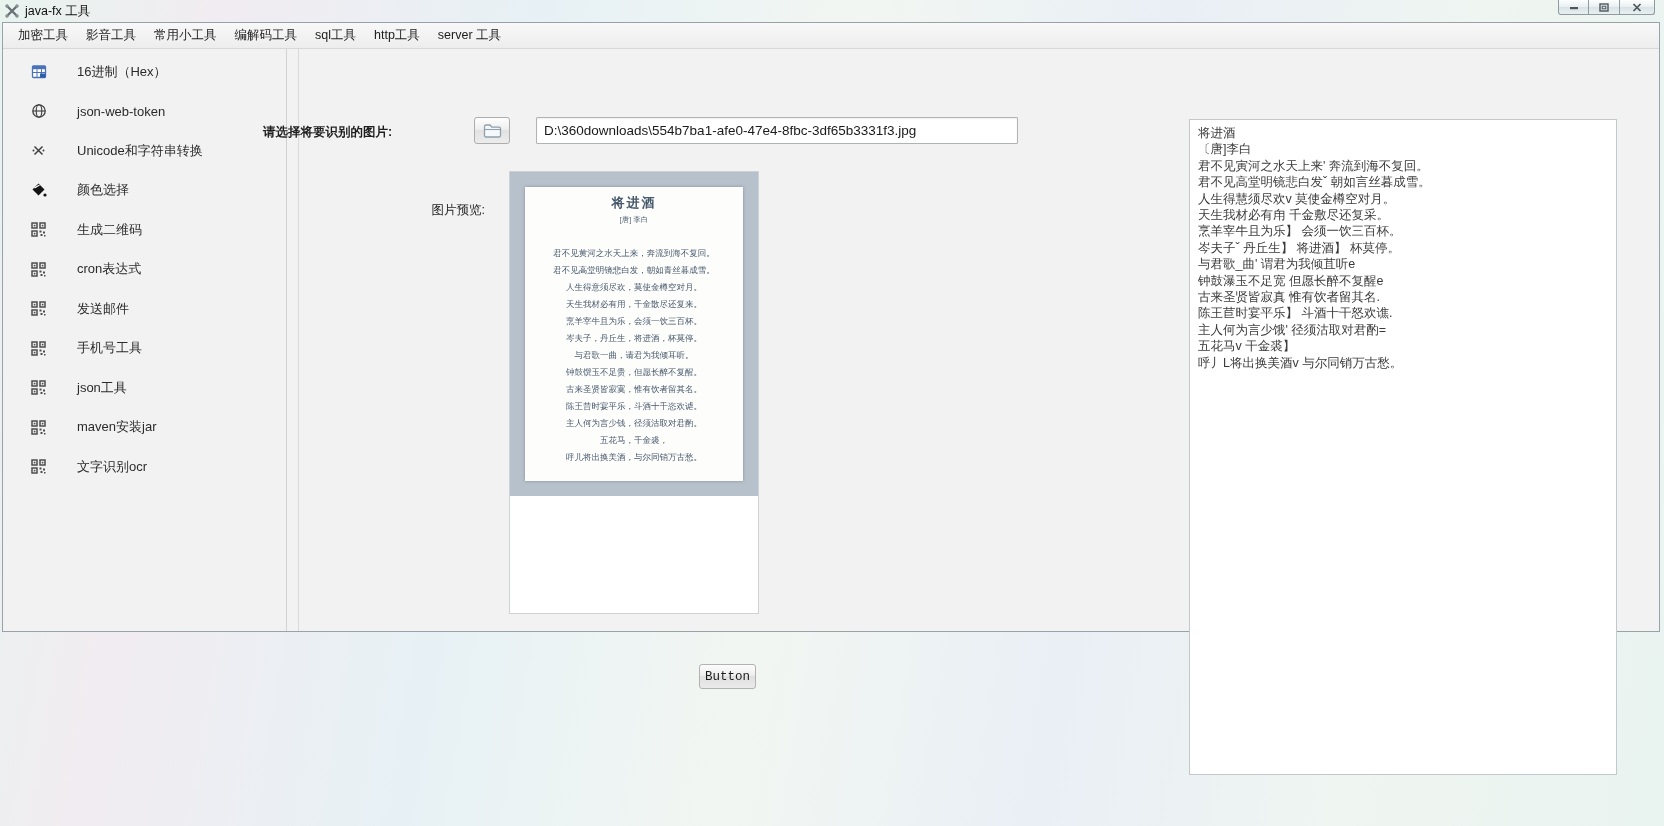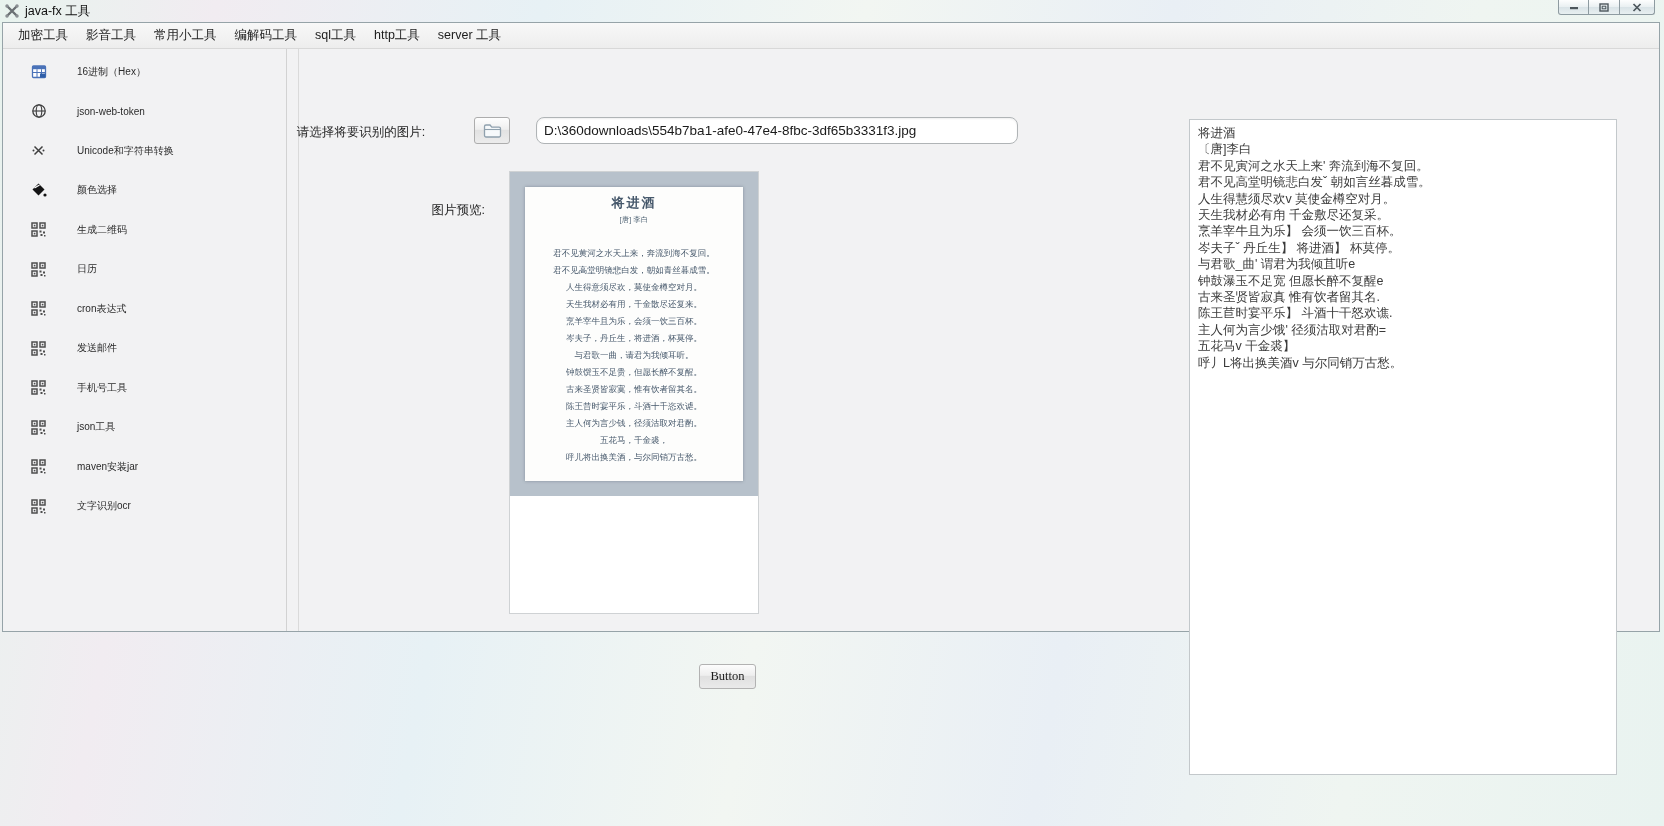--- a/index.html
+++ b/index.html
@@ -33,35 +33,35 @@
     background:linear-gradient(#f8f8f8,#ededed); border-bottom:1px solid #d8d8d8;
     display:flex; align-items:center; padding-left:6px; font-size:12.5px; color:#1c1c1c;
   }
   .menu-item { padding:4px 9px; }
   
   .sidebar {
     position:absolute; left:0; top:26px; bottom:0; width:284px;
     border-right:1px solid #d2d2d2; padding-top:3px;
   }
   .divider2 { position:absolute; left:295px; top:26px; bottom:0; width:0; border-left:1px solid #dadada; }
-  .side-item { height:39.5px; display:flex; align-items:center; padding-left:27px; font-size:10px; color:#2b2b2b; cursor:default; }
+  .side-item { height:39.5px; display:flex; align-items:center; padding-left:27px; font-size:13px; color:#2b2b2b; cursor:default; }
   .si-icon { width:17px; height:17px; margin-right:30px; display:flex; align-items:center; justify-content:center; }
   
   .lbl { position:absolute; font-size:12.5px; color:#1f1f1f; }
-  .lbl-file { top:101px; left:266px; width:184px; text-align:center; }
+  .lbl-file { top:101px; left:260px; width:184px; text-align:left;font-weight:bold; }
   .lbl-preview { top:147px; left:300px; width:182px; text-align:right;margin-top:32px; }
   .btn-folder {
     position:absolute; left:471px; top:94px; width:36px; height:27px;
     background:linear-gradient(#fefefe,#efefef 45%,#e2e2e2 50%,#ececec);
     border:1px solid #adadad; border-radius:3px;
     display:flex; align-items:center; justify-content:center;
   }
   .input-path {
     position:absolute; left:533px; top:94px; width:482px; height:27px;
-    border:1px solid #b0b4b6; background:#fff; border-radius:8px;
+    border:1px solid #b0b4b6; background:#fff; border-radius:1px;
     font-family:"Liberation Sans","DejaVu Sans",sans-serif;
     font-size:13.5px; color:#1a1a1a; padding:0 7px;
     box-shadow:inset 0 1px 2px rgba(0,0,0,.07);
   }
   .preview-box {
     position:absolute; left:506px; top:148px; width:250px; height:443px;
     background:#fff; border:1px solid #cfd2d4;
   }
   .preview-img {
     position:absolute; left:0; top:0; right:0; height:324px; background:#b7c1cb;
@@ -72,21 +72,21 @@
     color:#46586b; box-shadow:0 0 3px rgba(40,50,70,.35); padding-top:7px; overflow:hidden;
   }
   .poem-title { font-size:13px; font-weight:bold; letter-spacing:2px; margin-bottom:3px; }
   .poem-author { font-size:7.5px; color:#57播6a7a; color:#576a7a; margin-bottom:20px; }
   .poem-lines { font-size:8.5px; line-height:17px; white-space:pre-line; }
   .btn-run {
     position:absolute; left:696px; top:641px; width:57px; height:25px;
     background:linear-gradient(#fdfdfd,#eeeeee 45%,#e0e0e0 50%,#eaeaea);
     border:1px solid #b2b2b2; border-radius:3px; font-size:12.5px; color:#1c1c1c;
     display:flex; align-items:center; justify-content:center;
-    font-family:Liberation Serif, serif;
+    font-family:Liberation Mono, monospace;
   }
   .ocr-panel {
     position:absolute; left:1186px; top:96px; width:428px; height:656px;
     background:#fff; border:1px solid #c3c8cb; padding:5px 8px;
     font-size:12.5px; line-height:16.4px; color:#3a3a3a; white-space:pre-line; overflow:hidden;
   }
   svg { display:block; }
 </style>
 </head>
 <body>
@@ -196,41 +196,20 @@
             <rect x="8.5" y="8.5" width="2" height="2"></rect>
               <rect x="12" y="9.5" width="2" height="2"></rect>
               <rect x="9.5" y="12" width="2" height="2"></rect>
               <rect x="13" y="13" width="1.5" height="1.5"></rect>
           </g>
         </svg>
       </span>
       <span class="si-label">生成二维码</span>
     </div>
 
-    <div class="side-item">
-      <span class="si-icon">
-        <svg width="15" height="15" viewBox="0 0 15 15">
-          <g fill="none" stroke="#4d4d4d" stroke-width="1.5">
-            <rect x="1" y="1" width="5" height="5"></rect>
-              <rect x="9" y="1" width="5" height="5"></rect>
-              <rect x="1" y="9" width="5" height="5"></rect>
-          </g>
-          <g fill="#4d4d4d">
-            <rect x="2.8" y="2.8" width="1.6" height="1.6"></rect>
-              <rect x="10.8" y="2.8" width="1.6" height="1.6"></rect>
-              <rect x="2.8" y="10.8" width="1.6" height="1.6"></rect>
-            <rect x="8.5" y="8.5" width="2" height="2"></rect>
-              <rect x="12" y="9.5" width="2" height="2"></rect>
-              <rect x="9.5" y="12" width="2" height="2"></rect>
-              <rect x="13" y="13" width="1.5" height="1.5"></rect>
-          </g>
-        </svg>
-      </span>
-      <span class="si-label">日历</span>
-    </div>
 
     <div class="side-item">
       <span class="si-icon">
         <svg width="15" height="15" viewBox="0 0 15 15">
           <g fill="none" stroke="#4d4d4d" stroke-width="1.5">
             <rect x="1" y="1" width="5" height="5"></rect>
               <rect x="9" y="1" width="5" height="5"></rect>
               <rect x="1" y="9" width="5" height="5"></rect>
           </g>
           <g fill="#4d4d4d">

